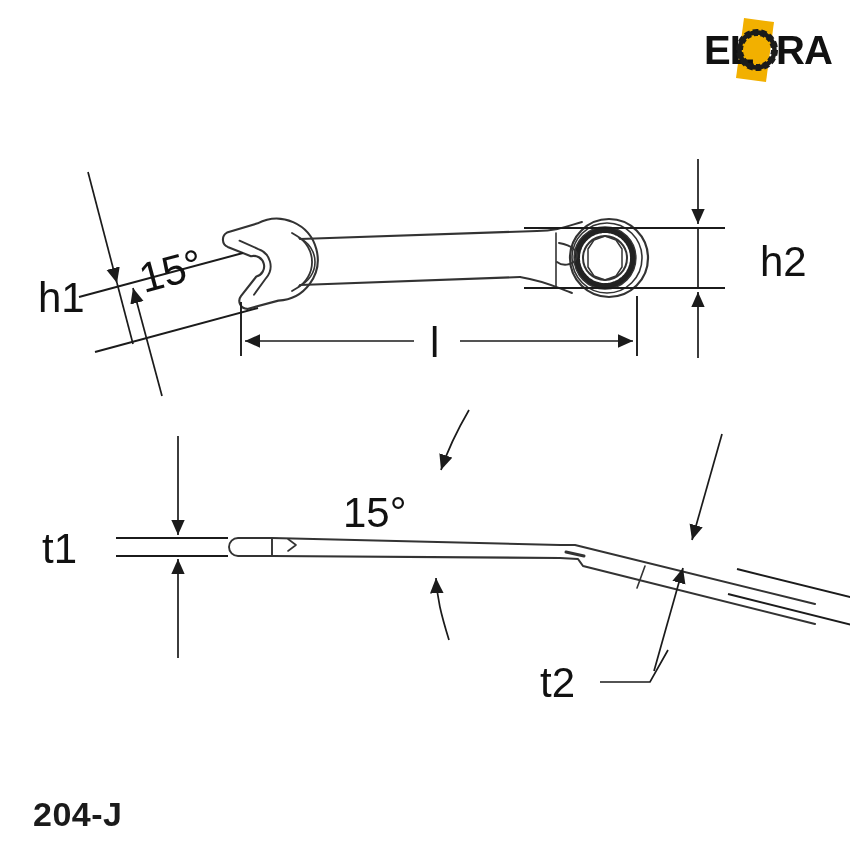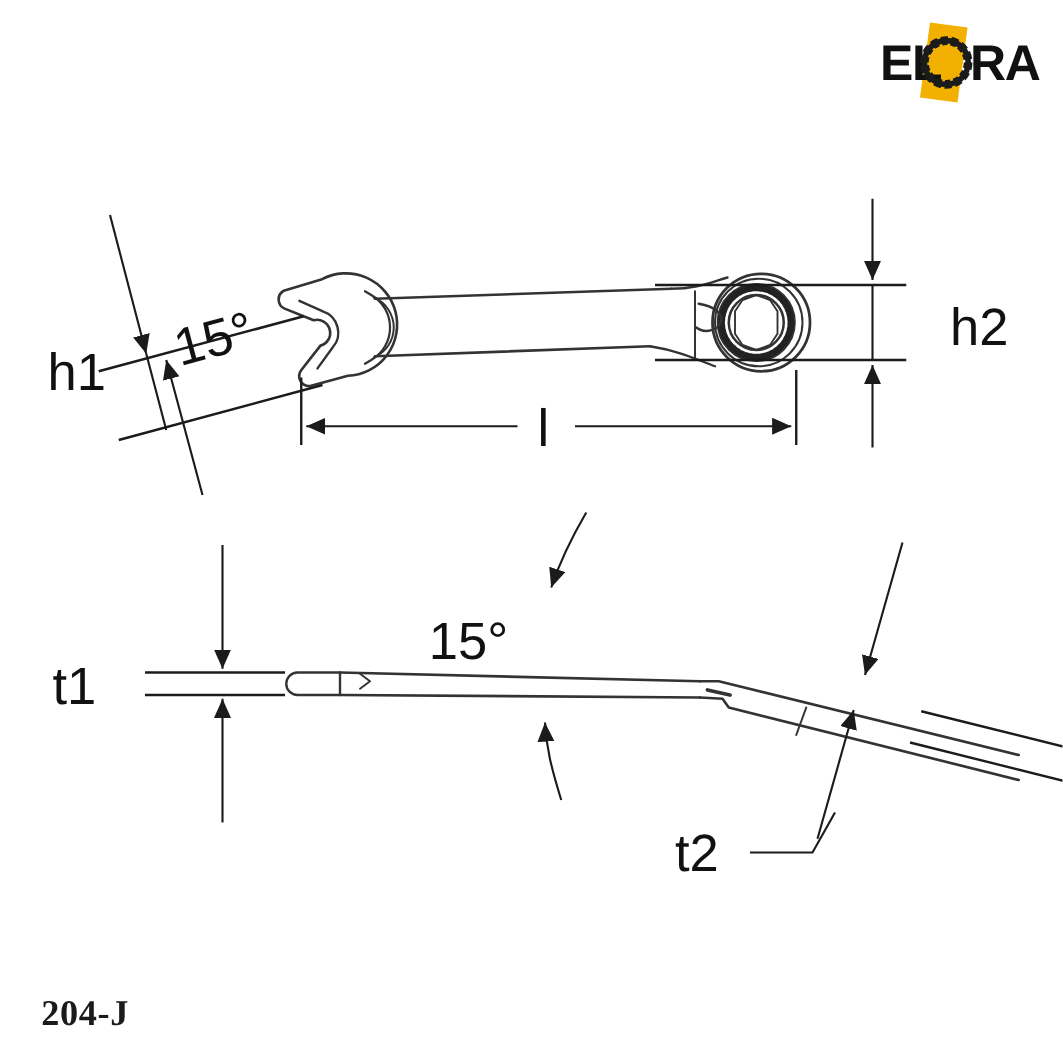--- a/index.html
+++ b/index.html
@@ -31,25 +31,25 @@
     position: absolute;
     left: 700px;
     top: 16px;
     width: 132px;
     height: 68px;
   }
   .partno {
     position: absolute;
     left: 33px;
     top: 795px;
-    font-size: 29px;
+    font-size: 34px;
     font-weight: bold;
     color: #1b1b1b;
     letter-spacing: 0.5px;
-    font-family: Liberation Serif, serif;
+    font-family: Liberation Sans, sans-serif;
   }
   svg text {
     font-family: "Liberation Sans", sans-serif;
     fill: #111111;
   }
 </style>
 </head>
 <body>
 
 <div id="root">

